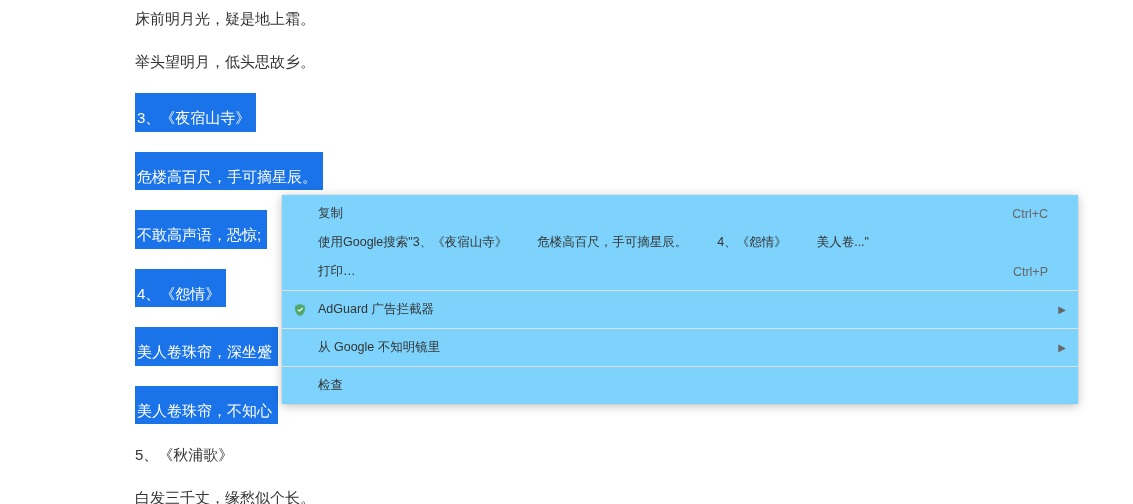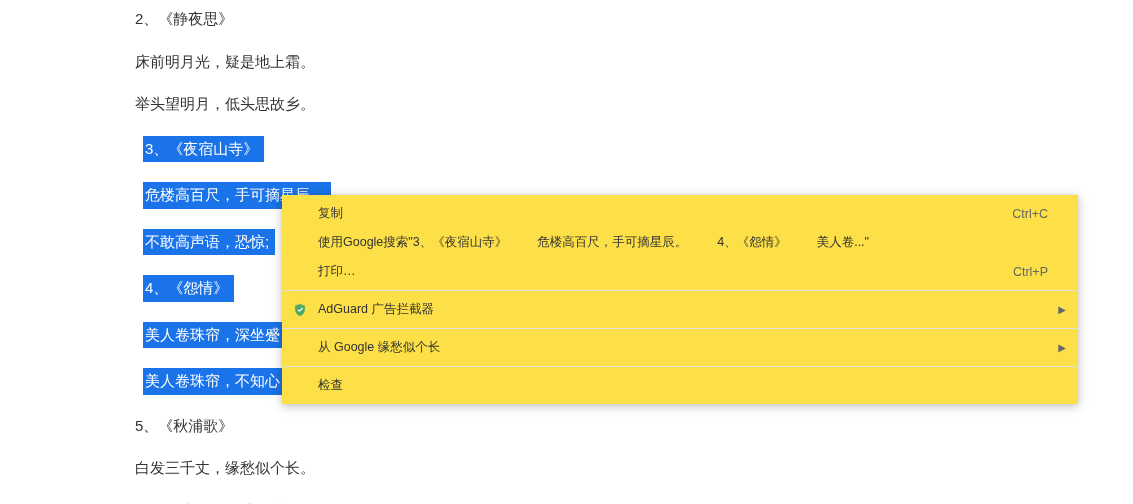--- a/index.html
+++ b/index.html
@@ -22,29 +22,28 @@
       margin-bottom: 20px;
       display: inline-block;
       clear: both;
     }
     .line-wrap {
       display: block;
     }
     .selected {
       background: #1a73e8;
       color: #fff;
-      padding: 2px 6px 2px 2px;
-      margin-left: 8px;
+      padding: 14px 6px 2px 2px;
     }
     .context-menu {
       position: absolute;
       top: 195px;
       left: 282px;
       width: 796px;
-      background: #fde047;
+      background: #7dd3fc;
       box-shadow: 0 2px 10px rgba(0,0,0,0.25), 0 0 1px rgba(0,0,0,0.2);
       font-size: 12.5px;
       color: #333;
       padding: 4px 0;
     }
     .menu-item {
       display: flex;
       align-items: center;
       padding: 6px 30px 6px 36px;
       cursor: default;
@@ -91,21 +90,20 @@
     }
     .shield-svg {
       fill: #4ea869;
       stroke: #4ea869;
     }
   </style>
 </head>
 <body>
 
 <div class="content">
-  <div class="line-wrap"><span class="line">2、《静夜思》</span></div>
   <div class="line-wrap"><span class="line">床前明月光，疑是地上霜。</span></div>
   <div class="line-wrap"><span class="line">举头望明月，低头思故乡。</span></div>
   <div class="line-wrap"><span class="line selected">3、《夜宿山寺》</span></div>
   <div class="line-wrap"><span class="line selected">危楼高百尺，手可摘星辰。</span></div>
   <div class="line-wrap"><span class="line selected">不敢高声语，恐惊;</span></div>
   <div class="line-wrap"><span class="line selected">4、《怨情》</span></div>
   <div class="line-wrap"><span class="line selected">美人卷珠帘，深坐蹙</span></div>
   <div class="line-wrap"><span class="line selected">美人卷珠帘，不知心</span></div>
   <div class="line-wrap"><span class="line">5、《秋浦歌》</span></div>
   <div class="line-wrap"><span class="line">白发三千丈，缘愁似个长。</span></div>
@@ -135,20 +133,20 @@
       <svg width="14" height="14" viewBox="0 0 24 24" class="shield-svg">
         <path d="M12 2 L4 5 V11 C4 16 7.5 20.5 12 22 C16.5 20.5 20 16 20 11 V5 Z" fill="#4ea869"></path>
         <path d="M9 12 L11 14 L16 9" stroke="#fff" stroke-width="2" fill="none" stroke-linecap="round" stroke-linejoin="round"></path>
       </svg>
     </span>
     <span class="label">AdGuard 广告拦截器</span>
     <span class="arrow">▶</span>
   </div>
   <div class="menu-divider"></div>
   <div class="menu-item">
-    <span class="label">从 Google 缘愁似个长</span>
+    <span class="label">从 Google 不知明镜里</span>
     <span class="arrow">▶</span>
   </div>
   <div class="menu-divider"></div>
   <div class="menu-item">
     <span class="label">检查</span>
   </div>
 </div>
 
 </body></html>

